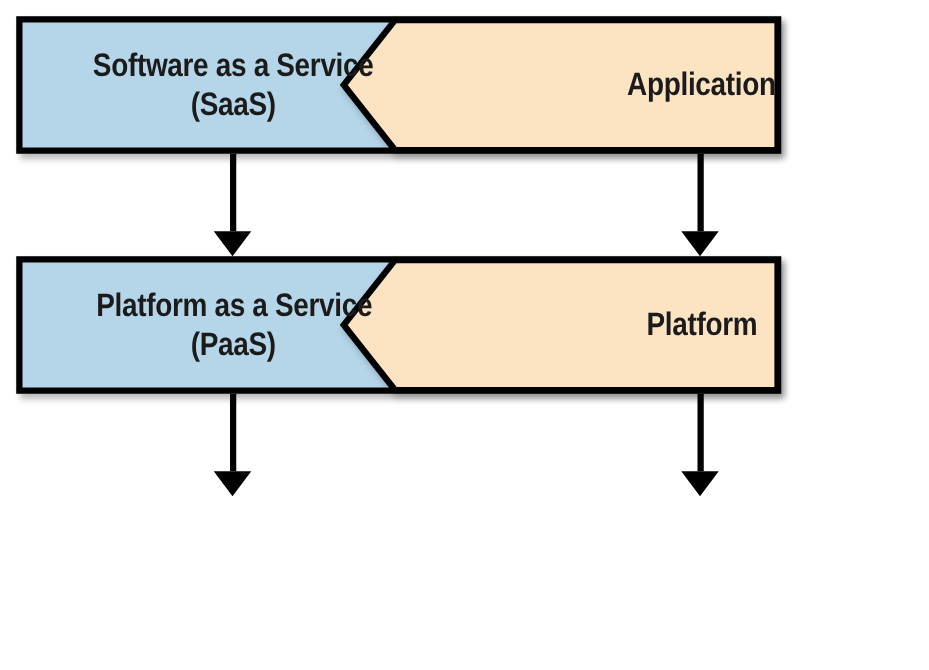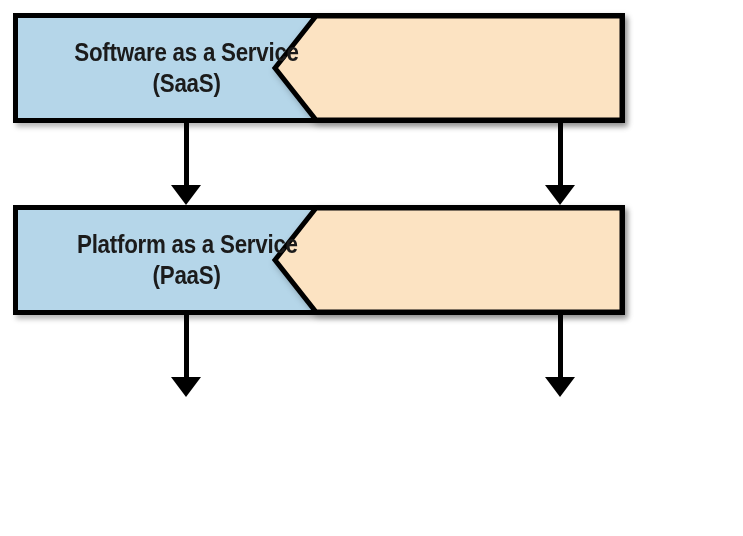--- a/index.html
+++ b/index.html
@@ -91,30 +91,36 @@
 
   <div class="row" style="top:13px">
     <div class="service-box"></div>
     <svg class="chevron" viewBox="0 0 355 110" preserveAspectRatio="none">
       <polygon points="5,55 46,3 352,3 352,107 46,107"></polygon>
     </svg>
     <div class="label label-left">
       <span>Software as a Service</span>
       <span>(SaaS)</span>
     </div>
+    <div class="label label-right">
+      <span>Application</span>
+    </div>
   </div>
 
   <div class="row" style="top:205px">
     <div class="service-box"></div>
     <svg class="chevron" viewBox="0 0 355 110" preserveAspectRatio="none">
       <polygon points="5,55 46,3 352,3 352,107 46,107"></polygon>
     </svg>
     <div class="label label-left">
       <span>Platform as a Service</span>
       <span>(PaaS)</span>
+    </div>
+    <div class="label label-right">
+      <span>Platform</span>
     </div>
   </div>
 
 
   <div class="arrow" style="left:171px;top:123px;height:82px">
     <div class="arrow-line"></div>
     <div class="arrow-head"></div>
   </div>
   <div class="arrow" style="left:545px;top:123px;height:82px">
     <div class="arrow-line"></div>

